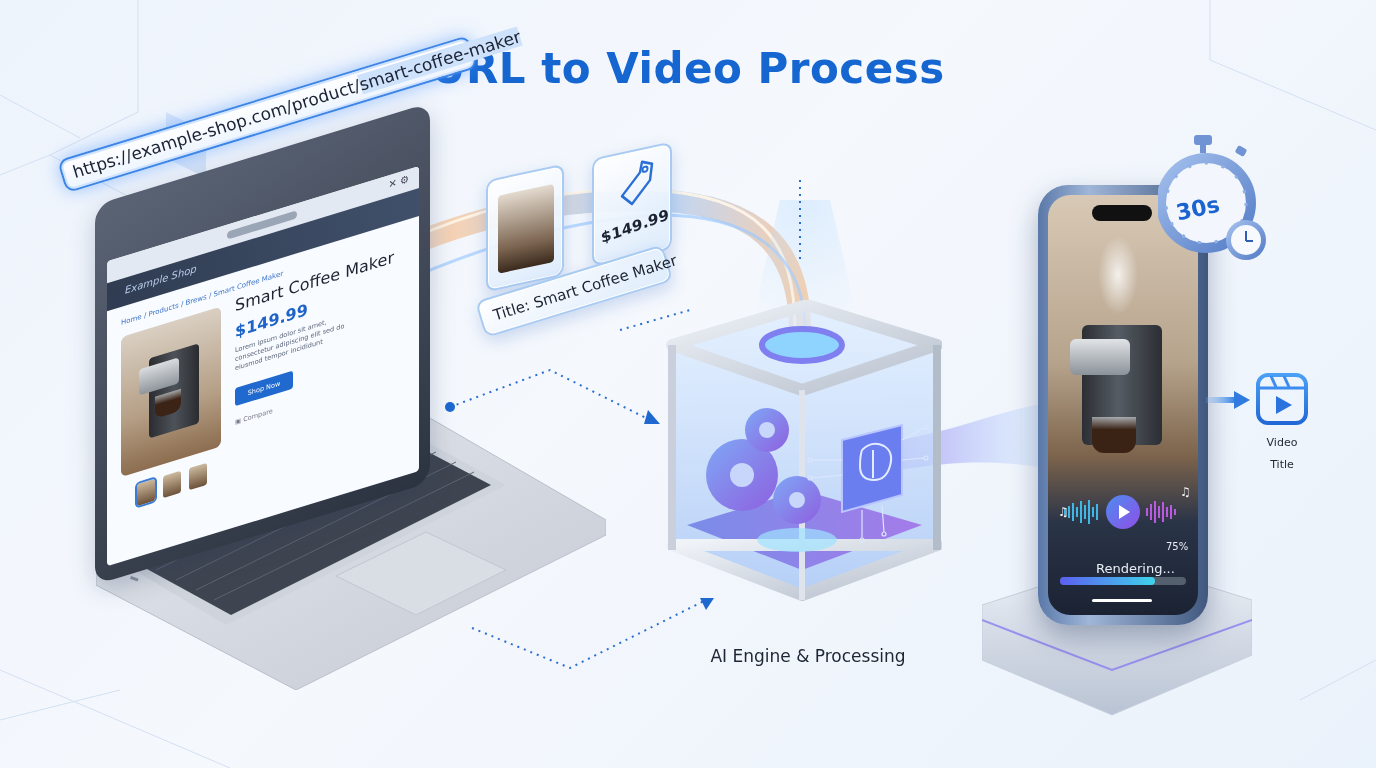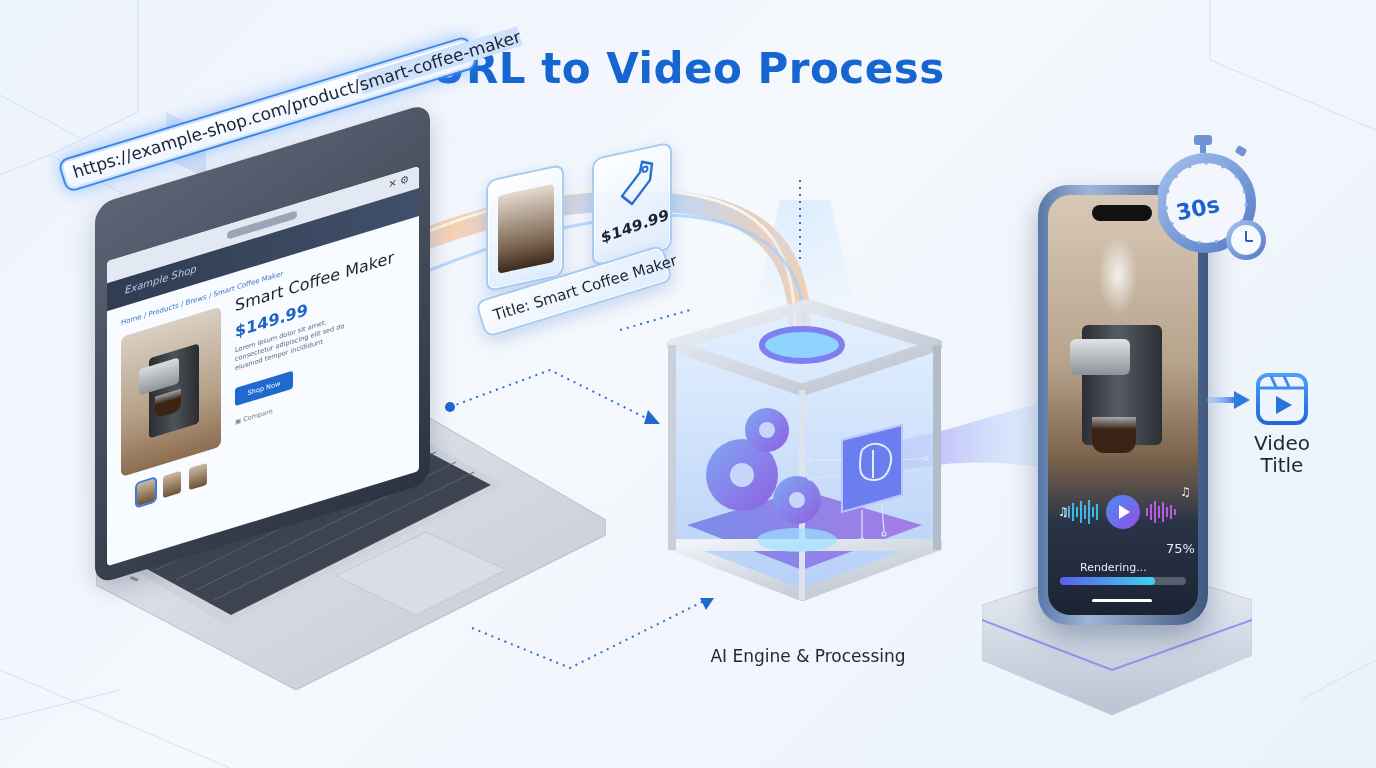--- a/index.html
+++ b/index.html
@@ -174,43 +174,43 @@
     background: linear-gradient(135deg, #4d8cf0, #8f4fe6); display: flex; align-items: center; justify-content: center;
   }
   .play-btn::after {
     content: ""; border-left: 11px solid #fff; border-top: 7px solid transparent; border-bottom: 7px solid transparent; margin-left: 3px;
   }
   .wave-l, .wave-r { position: absolute; top: 304px; height: 26px; display: flex; gap: 2px; align-items: center; }
   .wave-l { left: 16px; } .wave-r { left: 98px; }
   .wave-l span { display: block; width: 2px; background: #3fb8e8; }
   .wave-r span { display: block; width: 2px; background: #b85be0; }
   .note { position: absolute; color: #f2f2f2; font-size: 12px; }
-  .pct { position: absolute; left: 118px; top: 346px; font-size: 13px; color: #e8eef7; }
-  .render-label { position: absolute; left: 32px; top: 366px; font-size: 11px; color: #e8eef7; }
+  .pct { position: absolute; left: 118px; top: 346px; font-size: 10px; color: #e8eef7; }
+  .render-label { position: absolute; left: 48px; top: 366px; font-size: 13px; color: #e8eef7; }
   .progress {
     position: absolute; left: 12px; top: 382px; width: 126px; height: 8px; border-radius: 4px; background: #55606f;
   }
   .progress-fill {
     height: 100%; border-radius: 4px; background: linear-gradient(90deg, #5b5ff0, #3fd3ea);
   }
   .home-bar { position: absolute; left: 44px; top: 404px; width: 60px; height: 3px; border-radius: 2px; background: #fff; }
 
   
   .timer { position: absolute; left: 1158px; top: 135px; width: 110px; height: 130px; }
   .timer-label {
     position: absolute; left: 1176px; top: 196px; font-size: 22px; font-weight: bold; color: #1b63d0;
     transform: rotate(-12deg);
   }
 
   
   .ready-arrow { position: absolute; left: 1206px; top: 391px; width: 44px; height: 18px; }
   .ready-icon { position: absolute; left: 1255px; top: 372px; width: 54px; height: 54px; }
   .ready-label {
     position: absolute; left: 1240px; top: 432px; width: 84px; text-align: center;
-    font-size: 20px; line-height: 22px; color: #1e2533;
+    font-size: 11px; line-height: 22px; color: #1e2533;
   }
 </style>
 </head>
 <body>
 
 <svg class="bg-lines" viewBox="0 0 1376 768">
   <g stroke="#d3e0f2" stroke-width="1" fill="none">
     <line x1="138" y1="0" x2="138" y2="112"></line>
     <line x1="0" y1="95" x2="80" y2="138"></line>
     <line x1="138" y1="112" x2="50" y2="155"></line>

